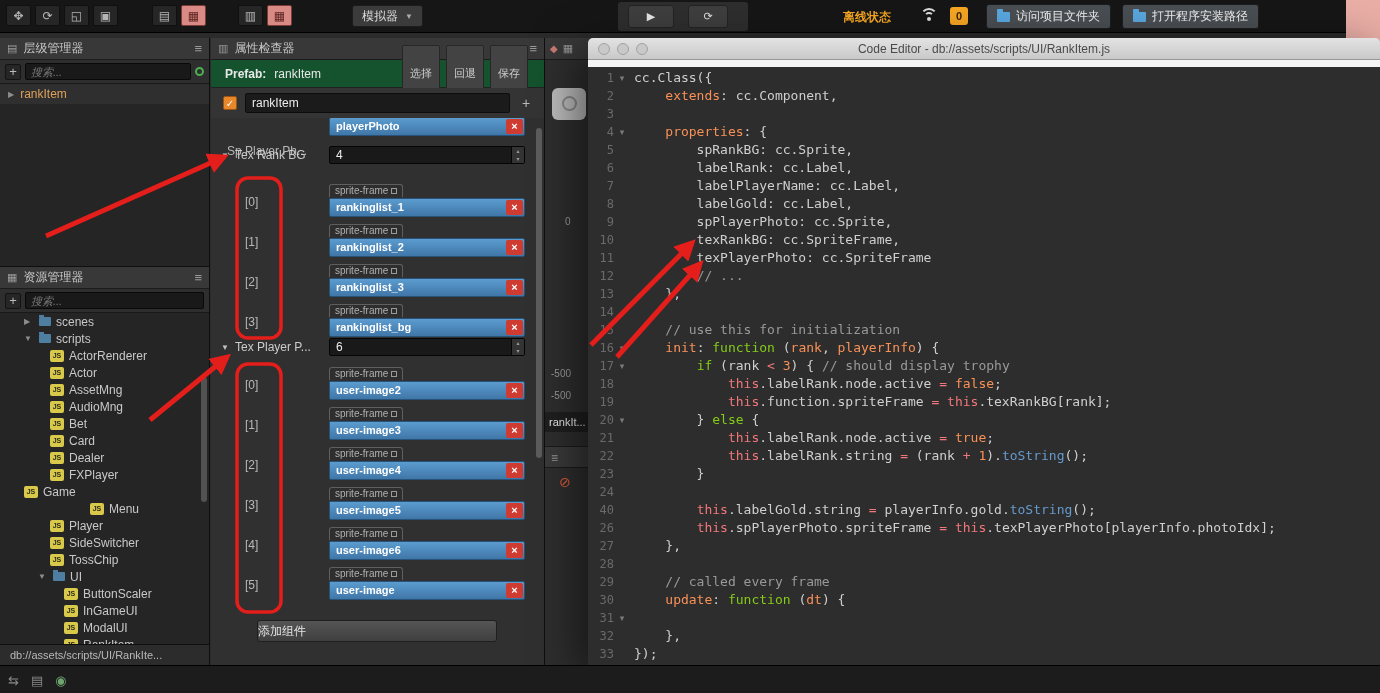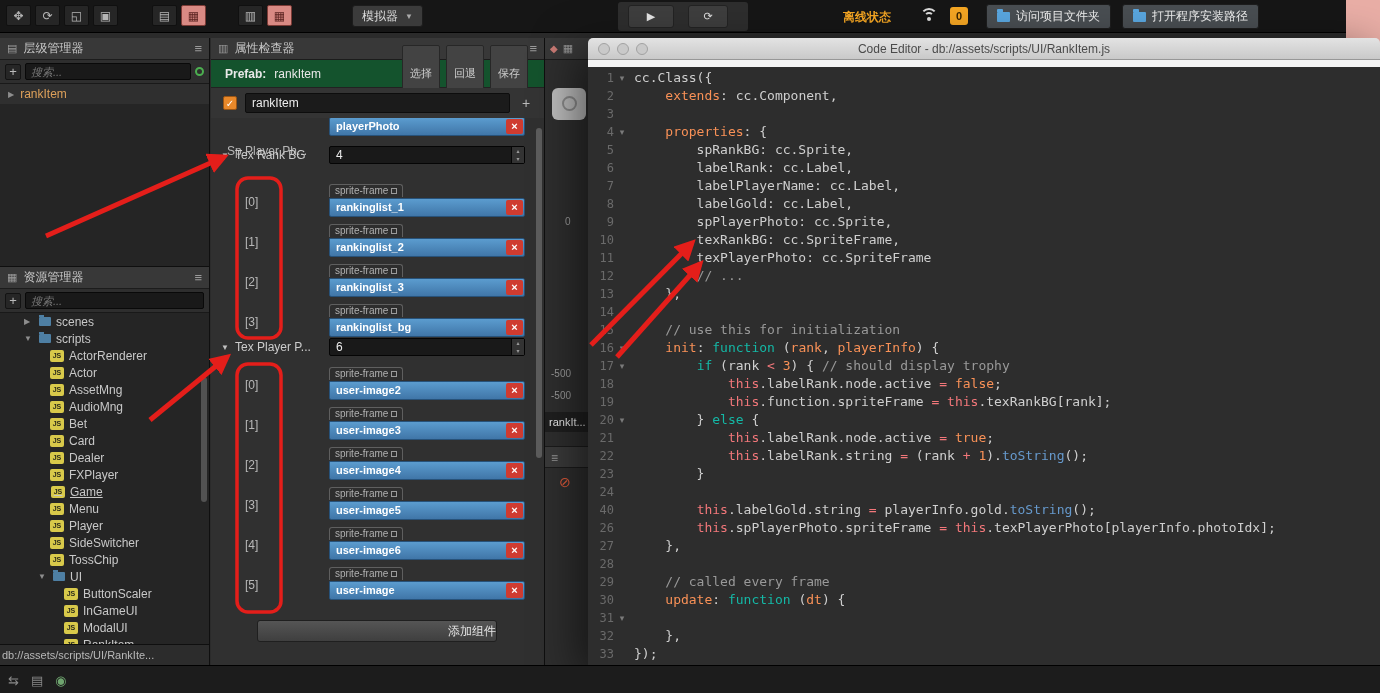--- a/index.html
+++ b/index.html
@@ -62,21 +62,21 @@
   #asset-tree { position:absolute; left:0; top:46px; right:0; bottom:0; overflow:hidden; }
   .a-row { height:17px; display:flex; align-items:center; font-size:12px; color:#c8c8c8; gap:5px; }
   .a-arrow { font-size:8px; color:#8d8d8d; width:10px; flex:none; }
   .fold-s { width:12px; height:9px; background:#4e7fa3; border-radius:1px; position:relative; flex:none; }
   .fold-s::before { content:""; position:absolute; top:-2px; left:0; width:5px; height:2px; background:#4e7fa3; }
   .js-badge { width:14px; height:12px; background:#d8c94a; color:#2a2a1a; font-size:7px; font-weight:bold; border-radius:2px;
               display:flex; align-items:center; justify-content:center; flex:none; }
   .a-scroll { position:absolute; right:2px; top:110px; width:6px; height:125px; background:#525252; border-radius:3px; z-index:3; }
 
   .statusbar { position:absolute; left:0; top:644px; width:210px; height:21px; background:#2c2c2c; border-top:1px solid #0f0f0f;
-               border-right:1px solid #0f0f0f; color:#b8b8b8; font-size:11px; line-height:20px; padding:0 2px; white-space:nowrap; overflow:hidden; }
+               border-right:1px solid #0f0f0f; color:#b8b8b8; font-size:11px; line-height:20px; padding:0 10px; white-space:nowrap; overflow:hidden; }
 
   
   .insp { position:absolute; left:211px; top:38px; width:334px; height:627px; background:#303030; border-right:1px solid #0f0f0f; }
   .prefab-bar { position:absolute; left:0; top:22px; right:0; height:28px; background:#14532d; border-bottom:1px solid #222;
                 display:flex; align-items:center; padding:0 16px 0 14px; gap:8px; font-size:12px; color:#e8e8e8; z-index:2; }
   .prefab-bar b { font-weight:bold; }
   .prefab-acts { margin-left:auto; display:flex; gap:6px; }
   .pact { background:#434343; border:1px solid #272727; border-radius:2px; color:#cfcfcf; font-size:11px; padding:20px 7px; }
   .name-row { position:absolute; left:0; top:50px; right:0; height:30px; background:#343434; display:flex; align-items:center;
               padding:0 10px 0 12px; gap:8px; z-index:2; }
@@ -98,21 +98,21 @@
   .ref-widget { position:absolute; left:118px; width:196px; }
   .ref-tag { display:inline-flex; align-items:center; gap:3px; height:13px; background:#2e2e2e; border:1px solid #5f5f5f; border-bottom:none;
              border-radius:3px 3px 0 0; color:#b0b0b0; font-size:10px; padding:0 5px; line-height:11px; }
   .tag-sq { width:6px; height:6px; border:1px solid #9a9a9a; display:inline-block; }
   .ref-bar { position:relative; height:19px; background:linear-gradient(#5b9ccf,#4076a8); border:1px solid #27527a; border-radius:0 2px 2px 2px;
              color:#fff; font-size:11px; font-weight:bold; line-height:17px; padding:0 22px 0 6px; white-space:nowrap; overflow:hidden; }
   .ref-bar.partial { border-radius:2px; }
   .ref-x { position:absolute; right:1px; top:1px; width:17px; height:15px; background:#cf3b30; color:#fff; font-size:11px; font-weight:bold;
            line-height:15px; text-align:center; border-radius:2px; }
   .add-comp { position:absolute; left:46px; top:582px; width:240px; height:22px; background:linear-gradient(#555,#3f3f3f);
-              border:1px solid #1f1f1f; border-radius:3px; color:#e5e5e5; font-size:12px; text-align:right; line-height:20px; }
+              border:1px solid #1f1f1f; border-radius:3px; color:#e5e5e5; font-size:12px; text-align:left; line-height:20px; }
   .i-scroll { position:absolute; right:2px; top:90px; width:6px; height:330px; background:#5d5d5d; border-radius:3px; z-index:3; }
 
   
   .scene { position:absolute; left:545px; top:38px; width:45px; height:627px; background:#2e2e2e; overflow:hidden; }
   .scene .phead { gap:5px; padding:0 5px; }
   .gizmo { position:absolute; left:7px; top:50px; width:34px; height:32px; background:#bdbdbd; border-radius:6px; }
   .gizmo i { display:block; margin:8px auto 0; width:15px; height:15px; border:2px solid #8a8a8a; border-radius:50%; }
   .s-num { position:absolute; color:#9a9a9a; font-size:10px; }
   .s-noderow { position:absolute; left:0; top:374px; width:45px; height:20px; background:#1f1f1f; color:#e8e8e8; font-size:11px;
                line-height:20px; padding-left:4px; }
@@ -129,21 +129,21 @@
   .light { width:12px; height:12px; border-radius:50%; background:#c9c9c9; border:1px solid #a2a2a2; }
   .wtitle { position:absolute; left:0; right:0; top:0; text-align:center; font-size:12px; color:#4a4a4a; line-height:22px; }
   .whitestrip { position:absolute; left:0; top:22px; right:0; height:7px; background:#f4f4f4; }
   .codearea { position:absolute; left:0; top:29px; right:0; bottom:0; background:#2d2d2d; overflow:hidden; display:flex; }
   #gutter { width:46px; flex:none; padding-top:2px; }
   .ln { height:18px; display:flex; }
   .ln .num { width:26px; text-align:right; color:#6a6a6a; font:12px/18px "DejaVu Sans Mono",monospace; }
   .ln .fold { width:16px; text-align:center; color:#7a7a7a; font-size:9px; line-height:18px; }
   #code-lines { flex:1; padding-top:2px; overflow:hidden; }
   .cm-line { height:18px; font:13px/18px "DejaVu Sans Mono",monospace; white-space:pre; color:#cfcfcf; }
-  .tk-c { color:#999999; } .tk-k { color:#14b8a6; } .tk-o { color:#f99157; } .tk-r { color:#f2777a; } .tk-b { color:#6699cc; }
+  .tk-c { color:#999999; } .tk-k { color:#84cc16; } .tk-o { color:#f99157; } .tk-r { color:#f2777a; } .tk-b { color:#6699cc; }
 
   
   .footer { position:absolute; left:0; top:665px; width:1380px; height:28px; background:#1c1c1c; border-top:1px solid #000; z-index:20; }
   .f-icons { position:absolute; left:8px; top:0; height:28px; display:flex; align-items:center; gap:12px; }
   .f-ico { color:#8a8a8a; font-size:13px; }
   .f-ico.eye { color:#6fa56f; }
   .version { position:absolute; right:105px; top:0; line-height:28px; color:#e39a2f; font-size:12px; font-weight:bold;margin-top:24px; }
 
   
   .overlay { position:absolute; left:0; top:0; width:1380px; height:693px; z-index:40; pointer-events:none; }
@@ -261,25 +261,25 @@
         <span class="a-name">Card</span>
       </div>
       <div class="a-row" style="padding-left: 50px;">
         <span class="js-badge">JS</span>
         <span class="a-name">Dealer</span>
       </div>
       <div class="a-row" style="padding-left: 50px;">
         <span class="js-badge">JS</span>
         <span class="a-name">FXPlayer</span>
       </div>
-      <div class="a-row" style="padding-left: 51px; text-decoration: underline;">
+      <div class="a-row" style="padding-left: 24px;">
         <span class="js-badge">JS</span>
         <span class="a-name">Game</span>
       </div>
-      <div class="a-row" style="padding-left: 50px;">
+      <div class="a-row" style="padding-left: 50px; margin-left: 40px;">
         <span class="js-badge">JS</span>
         <span class="a-name">Menu</span>
       </div>
       <div class="a-row" style="padding-left: 50px;">
         <span class="js-badge">JS</span>
         <span class="a-name">Player</span>
       </div>
       <div class="a-row" style="padding-left: 50px;">
         <span class="js-badge">JS</span>
         <span class="a-name">SideSwitcher</span>

